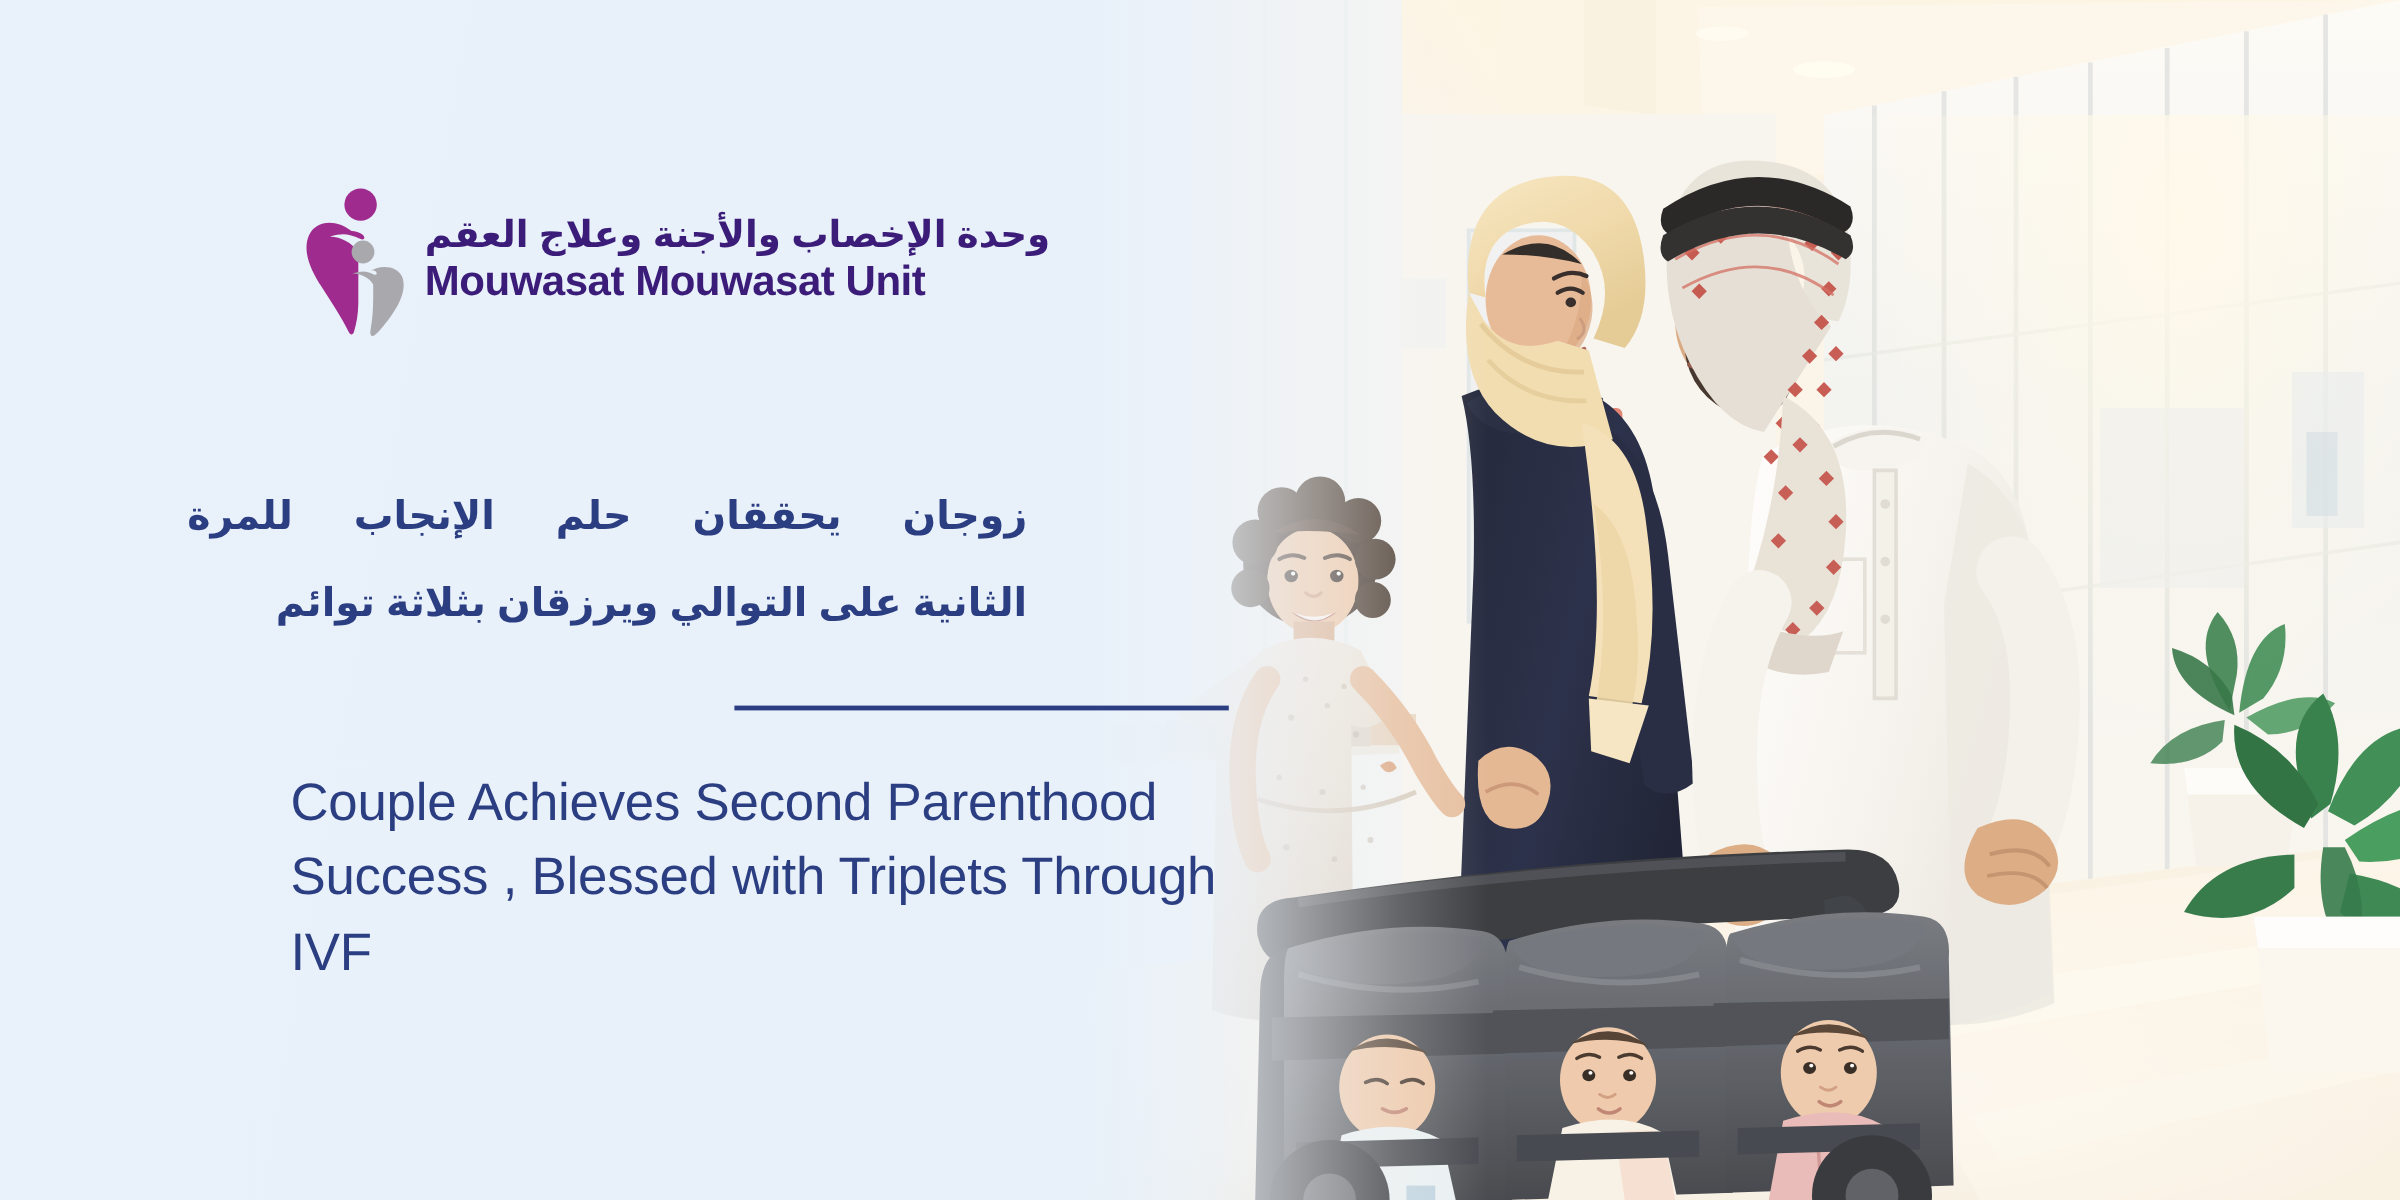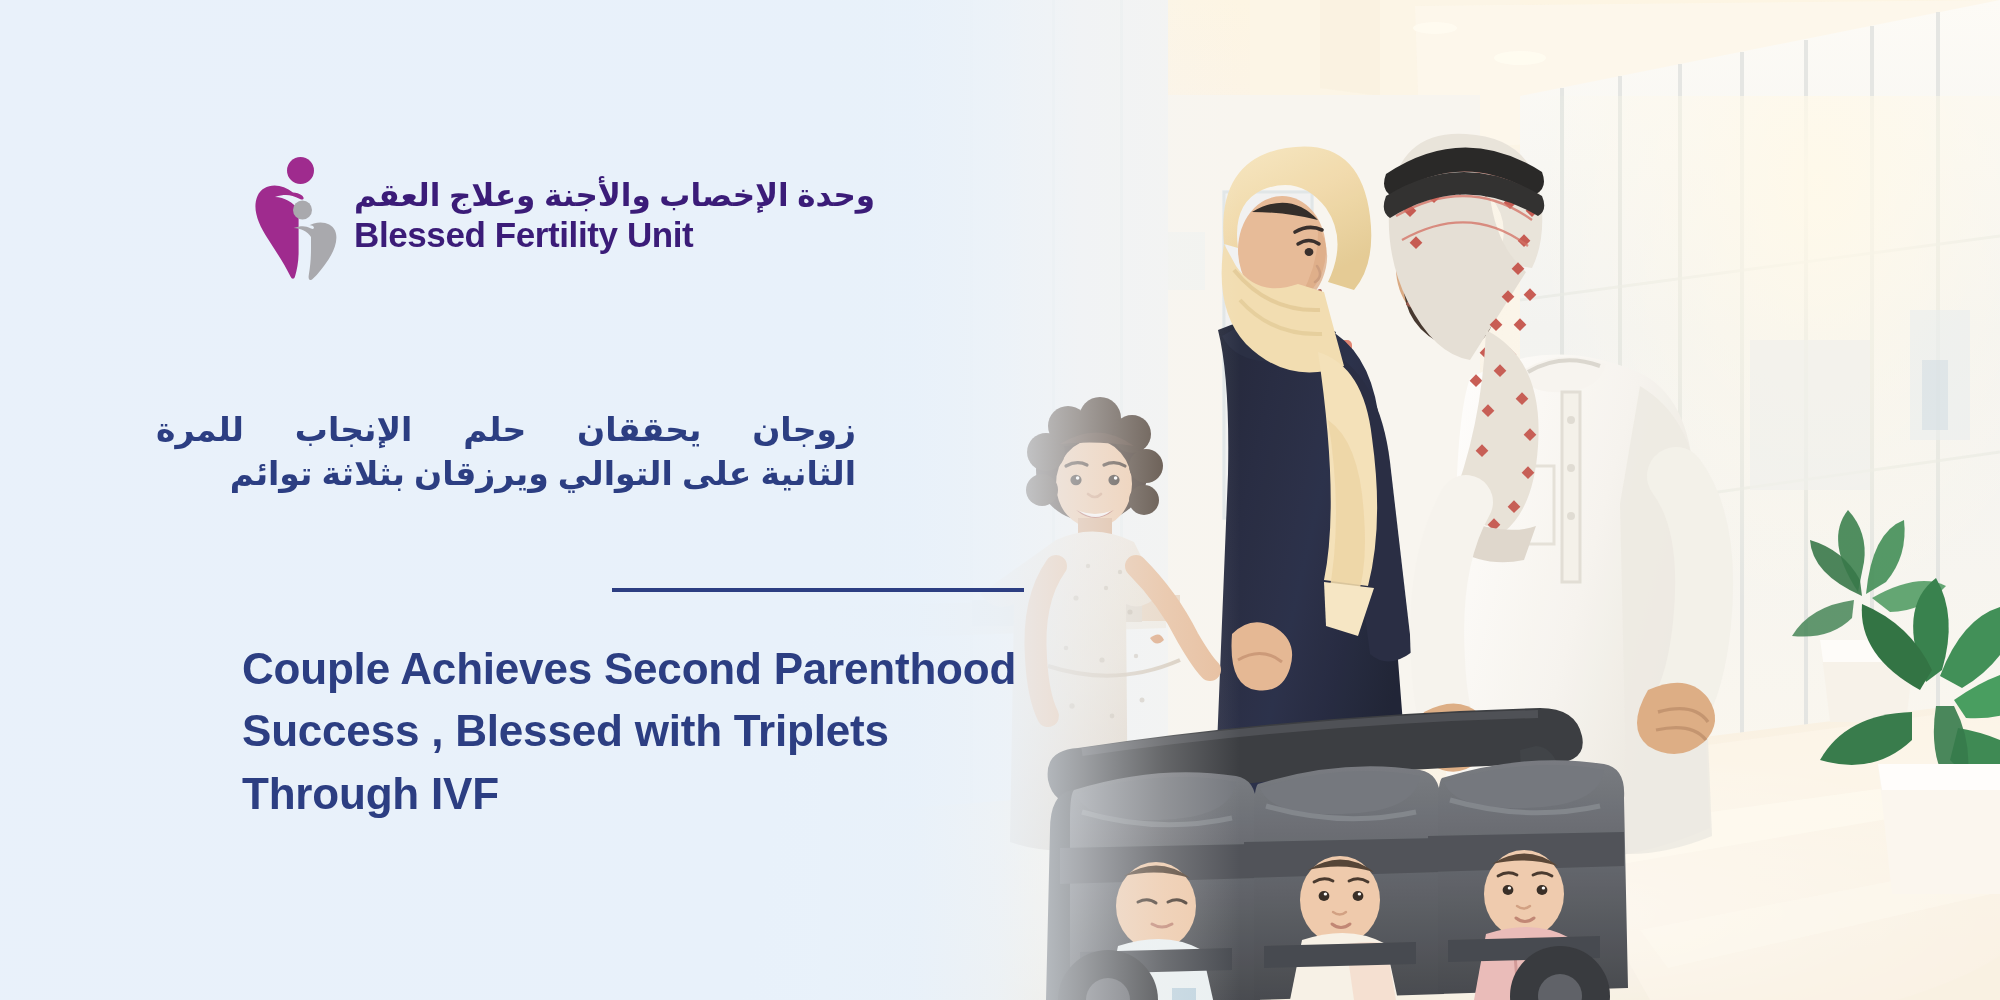--- a/index.html
+++ b/index.html
@@ -54,33 +54,33 @@
   }
 
   
   .headline-ar {
     position:absolute; right:224px; top:408px;
     width:700px;
     direction:rtl; text-align:justify; text-align-last:justify;
     font-size:33px; font-weight:700; line-height:1.32;
     color:#2c3e82; letter-spacing:0px;
   }
-  .headline-ar .ln2 { display:block; text-align-last:right; }
+  .headline-ar .ln2 { display:block; text-align-last:right;margin-top:28px; }
 
   
   .divider {
     position:absolute; left:612px; top:588px;
     width:412px; height:4px; background:#2c3e82;
   }
 
   
   .headline-en {
     position:absolute; left:242px; top:638px;
     width:830px;
-    font-size:44px; font-weight:700; line-height:1.42;
+    font-size:44px; font-weight:400; line-height:1.42;
     color:#2c3e82; letter-spacing:-0.2px;
   }
 </style>
 </head>
 <body>
 
 <div class="banner">
 
   <div class="photo">
     <svg viewBox="0 0 1180 1000" xmlns="http://www.w3.org/2000/svg" aria-hidden="true">
@@ -521,21 +521,21 @@
                    C58.5,113 59,104.5 59,96.5
                    L59,85
                    C55.5,79.5 49,76 41.5,76
                    C49.5,73.5 53,73.5 59,76.5
                    C62,78 63,75.5 60.5,73.8
                    C58.5,72.5 57,73.5 55.5,74.5 Z" fill="#a9a9ad"></path>
         </svg>
       </span>
       <span class="logo-text">
         <span class="logo-ar">وحدة الإخصاب والأجنة وعلاج العقم</span>
-        <span class="logo-en">Blessed Fertility Unit</span>
+        <span class="logo-en">Mouwasat Mouwasat Unit</span>
       </span>
     </div>
 
     <h1 class="headline-ar">
       <span>زوجان يحققان حلم الإنجاب للمرة</span>
       <span class="ln2">الثانية على التوالي ويرزقان بثلاثة توائم</span>
     </h1>
 
     <div class="divider"></div>
 

